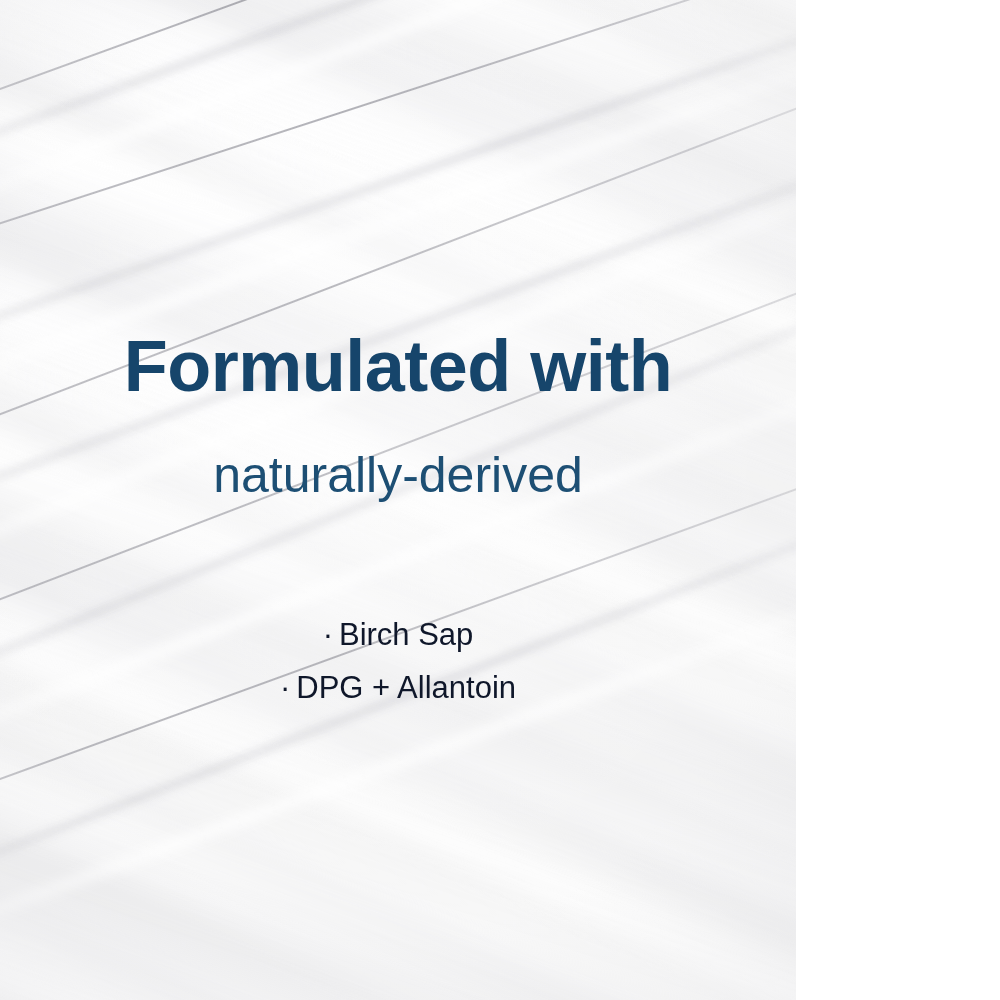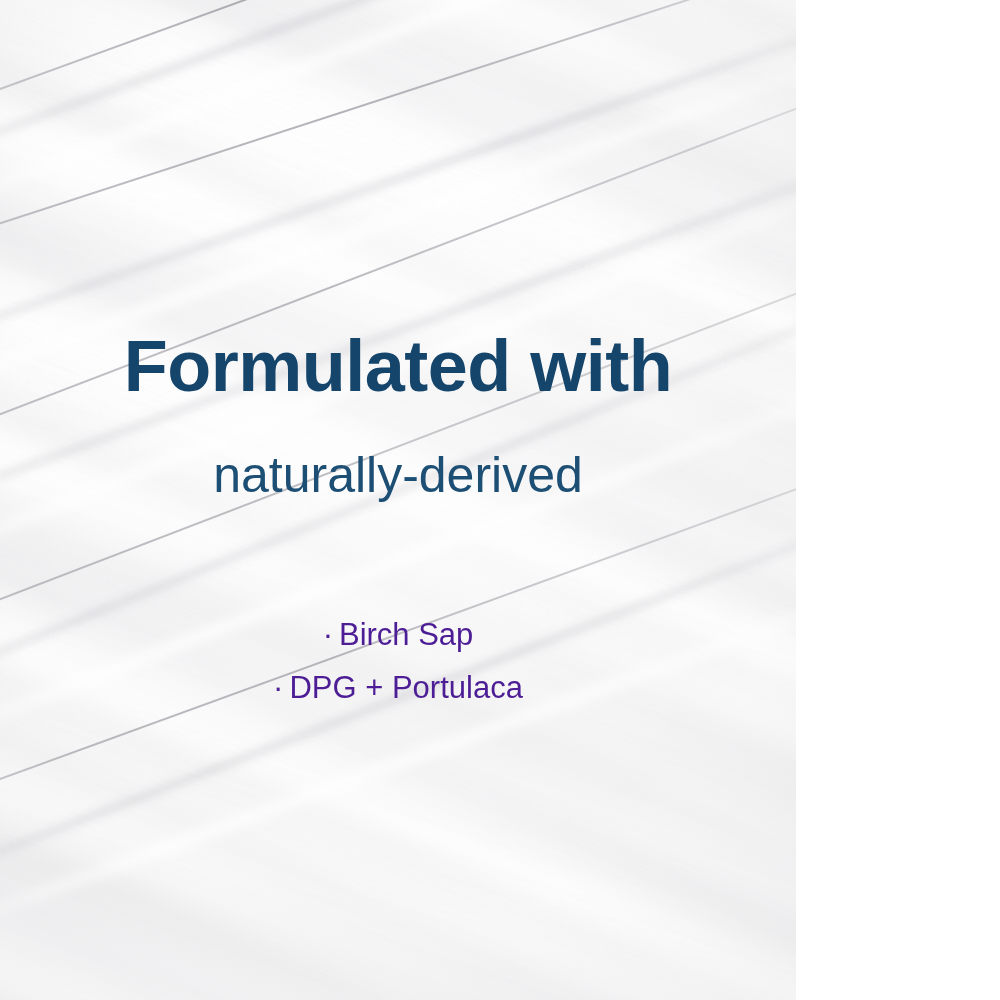--- a/index.html
+++ b/index.html
@@ -131,21 +131,21 @@
     font-weight: 400;
     line-height: 1.42;
     color: #1d4f74;
   }
   .subhead .line { display: block; }
 
   .ingredients {
     position: absolute;
     left: 0; right: 0;
     top: 608px;
-    color: #4c1d95;
+    color: #0f172a;
     font-size: 31px;
     font-weight: 400;
     line-height: 1.72;
   }
   .ingredients .item { display: block; white-space: nowrap; }
   .ingredients .dot { margin-right: 6px; }
 </style>
 </head>
 <body>
 
@@ -182,18 +182,18 @@
 
     <div class="subhead">
       <span class="line">naturally-derived</span>
     </div>
 
     <div class="ingredients">
       <span class="item">
         <span class="dot">·</span><span>Birch Sap</span>
       </span>
       <span class="item">
-        <span class="dot">·</span><span>DPG + Portulaca</span>
+        <span class="dot">·</span><span>DPG + Allantoin</span>
       </span>
     </div>
 
   </div>
 </div>
 
 </body></html>

